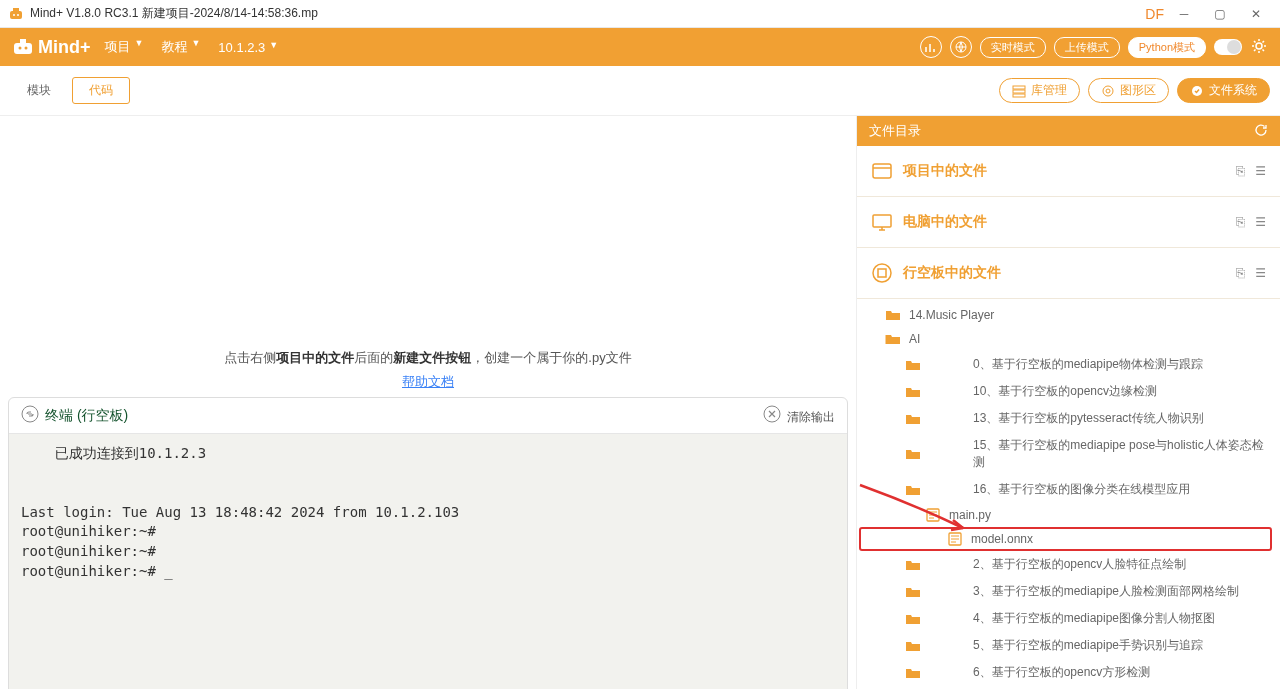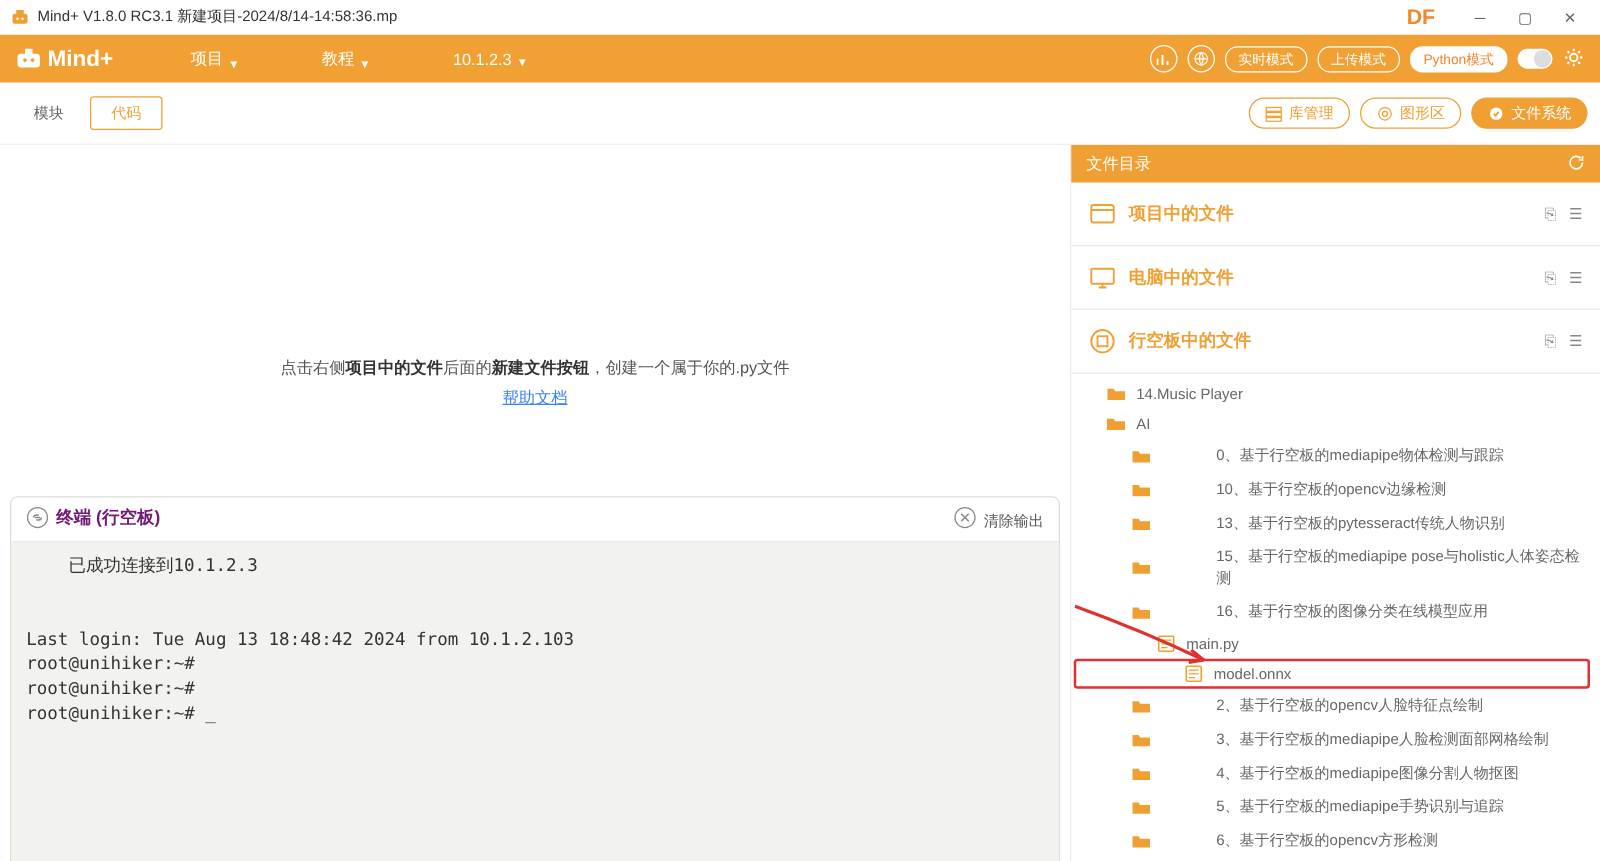--- a/index.html
+++ b/index.html
@@ -2,49 +2,49 @@
 <html><head>
 <meta charset="utf-8">
 <style>
 * { box-sizing: border-box; margin: 0; padding: 0; }
 body { font-family: "Microsoft YaHei", Arial, sans-serif; font-size: 12px; color: #333; background: #fff; width: 1280px; height: 689px; overflow: hidden; position: relative; }
 
 .titlebar { height: 28px; display: flex; align-items: center; padding: 0 8px; border-bottom: 1px solid #e8e8e8; background: #fff; }
 .titlebar .app-icon { width: 16px; height: 16px; margin-right: 6px; display: inline-flex; align-items: center; justify-content: center; }
 .titlebar .title-text { font-size: 12px; color: #333; flex: 1; }
 .titlebar .win-btns { display: flex; align-items: center; gap: 4px; }
-.titlebar .df-logo { color: #f0882c; font-weight: bold; font-size: 17px; margin-right: 16px; }
+.titlebar .df-logo { color: #f0882c; font-weight: normal; font-size: 14px; margin-right: 0; }
 .titlebar .wbtn { width: 32px; height: 24px; display: flex; align-items: center; justify-content: center; color: #666; }
 
 .toolbar { height: 38px; background: #f1a033; display: flex; align-items: center; padding: 0 12px; color: #fff; position: relative; }
 .toolbar .logo { font-weight: bold; font-size: 18px; margin-right: 14px; display: flex; align-items: center; gap: 4px; }
 .toolbar .logo .robot { width: 22px; height: 18px; }
-.toolbar .menu-item { margin-right: 18px; display: flex; align-items: flex-end; gap: 4px; cursor: pointer; font-size: 13px; margin-left: 48px; }
+.toolbar .menu-item { margin-right: 18px; display: flex; align-items: flex-start; gap: 4px; cursor: pointer; font-size: 13px; }
 .toolbar .right { margin-left: auto; display: flex; align-items: center; gap: 8px; }
 .toolbar .mode-btn { border: 1px solid #fff; border-radius: 10px; padding: 2px 10px; font-size: 11px; color: #fff; cursor: pointer; }
 .toolbar .mode-btn.active { background: #fff; color: #f0882c; }
 .toolbar .icon-circle { width: 22px; height: 22px; border: 1px solid #fff; border-radius: 50%; display: flex; align-items: center; justify-content: center; }
 
 .subbar { height: 50px; display: flex; align-items: center; padding: 0 10px; background: #fff; border-bottom: 1px solid #eee; }
 .subbar .tab { padding: 4px 16px; color: #666; margin-right: 4px; border: 1px solid transparent; border-radius: 3px; cursor: pointer; }
 .subbar .tab.active { border: 1px solid #f0a033; color: #f0a033; }
 .subbar .right { margin-left: auto; display: flex; align-items: center; gap: 8px; }
 .subbar .pill { border: 1px solid #f0a033; color: #f0a033; border-radius: 14px; padding: 3px 12px; display: flex; align-items: center; gap: 5px; cursor: pointer; font-size: 12px; }
 .subbar .pill.filled { background: #f0a033; color: #fff; }
 
 .main { display: flex; height: calc(689px - 28px - 38px - 34px); }
 .left { flex: 1; display: flex; flex-direction: column; padding: 4px 0 0 0; }
-.editor-area { flex: 1; display: flex; flex-direction: column; align-items: center; justify-content: center; padding-top: 100px; color: #666; }
+.editor-area { flex: 1; display: flex; flex-direction: column; align-items: center; justify-content: flex-end; padding-top: 100px; color: #666; }
 .editor-area .hint { font-size: 13px; color: #555; }
 .editor-area .hint b { font-weight: bold; color: #333; }
 .editor-area .help-link { color: #3b82f6; text-decoration: underline; margin-top: 6px; cursor: pointer; font-size: 13px; }
 
 .terminal-box { margin: 6px 8px 8px 8px; border: 1px solid #ddd; border-radius: 6px; display: flex; flex-direction: column; height: 300px; }
 .terminal-head { height: 36px; display: flex; align-items: center; padding: 0 12px; border-bottom: 1px solid #e6e6e6; }
-.terminal-head .th-left { display: flex; align-items: flex-start; gap: 6px; font-weight: bold; color: #701a75; font-size: 14px; }
+.terminal-head .th-left { display: flex; align-items: center; gap: 6px; font-weight: normal; color: #14532d; font-size: 14px; }
 .terminal-head .th-right { margin-left: auto; display: flex; align-items: flex-end; gap: 6px; color: #555; cursor: pointer; }
 .terminal-body { flex: 1; background: #f2f2ee; padding: 10px 12px; font-family: Consolas, monospace; font-size: 14px; color: #333; line-height: 1.4; white-space: pre; overflow: hidden; }
 
 .right-panel { width: 424px; border-left: 1px solid #eee; display: flex; flex-direction: column; background: #fff; }
 .panel-head { height: 30px; background: #f0a033; color: #fff; display: flex; align-items: center; padding: 0 12px; font-size: 13px; }
 .panel-head .refresh { margin-left: auto; }
 .section { padding: 14px 14px; border-bottom: 1px solid #f0e8da; display: flex; align-items: center; gap: 10px; color: #f0a033; }
 .section .sec-icon { width: 22px; height: 22px; }
 .section .sec-title { font-size: 14px; font-weight: 600; flex: 1; }
 .section .sec-actions { display: flex; gap: 10px; color: #888; }

